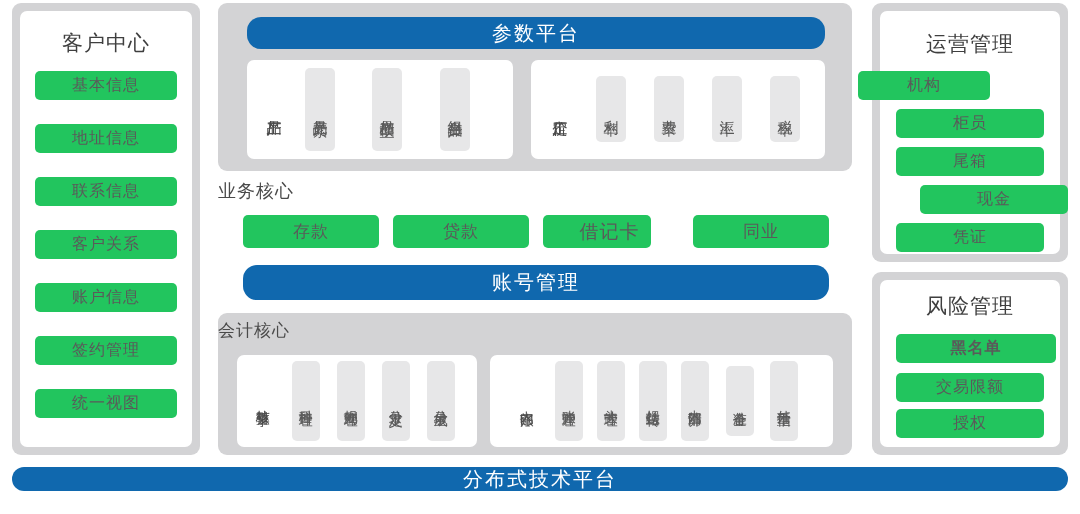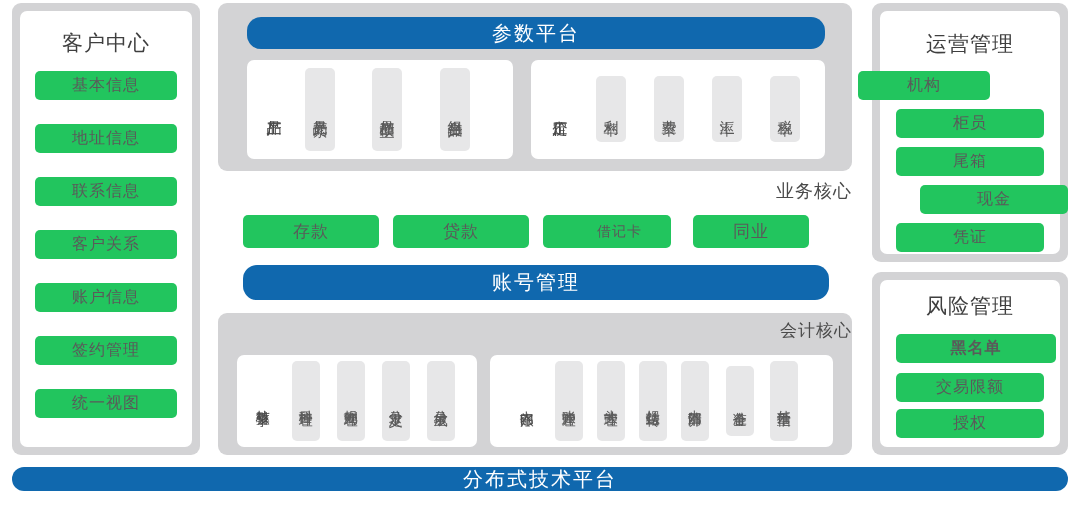--- a/index.html
+++ b/index.html
@@ -46,21 +46,21 @@
     font-size: 21px;
     line-height: 26px;
     letter-spacing: 1px;
     white-space: nowrap;
   }
 
   .section-title {
     position: absolute;
     left: 0;
     width: 100%;
-    text-align: right;
+    text-align: left;
     color: #4a4a4a;
     font-size: 18px;
     line-height: 22px;
     letter-spacing: 1px;
     white-space: nowrap;
   }
 
   
   .chip {
     position: absolute;
@@ -160,22 +160,22 @@
   <div class="vchip plain" style="left:545px; top:68px; width:30px; height:83px;">定价工厂</div>
   <div class="vchip" style="left:596px; top:76px; width:30px; height:66px;">利率</div>
   <div class="vchip" style="left:654px; top:76px; width:30px; height:66px;">费率</div>
   <div class="vchip" style="left:712px; top:76px; width:30px; height:66px;">汇率</div>
   <div class="vchip" style="left:770px; top:76px; width:30px; height:66px;">税率</div>
 
   <div class="section-title" style="left:218px; top:180px; width:634px;">业务核心</div>
 
   <div class="chip" style="left:393px; top:215px; width:136px; height:33px; font-size:17px;">贷款</div>
   <div class="chip" style="left:243px; top:215px; width:136px; height:33px; font-size:17px;">存款</div>
-  <div class="chip" style="left:543px; top:215px; width:128px; height:33px; font-size:14px;padding-left:25px;">借记卡</div>
-  <div class="chip" style="left:693px; top:215px; width:116px; height:33px; font-size:17px;">同业</div>
+  <div class="chip" style="left:543px; top:215px; width:108px; height:33px; font-size:19px;padding-left:25px;">借记卡</div>
+  <div class="chip" style="left:693px; top:215px; width:136px; height:33px; font-size:17px;">同业</div>
 
   <div class="blue-bar big" style="left:243px; top:265px; width:586px; height:35px;">账号管理</div>
 
   <div class="gray-panel" style="left:218px; top:313px; width:634px; height:142px;"></div>
 
   <div class="section-title" style="left:218px; top:320px; width:634px; font-size:17px;">会计核心</div>
 
   <div class="white-card" style="left:237px; top:355px; width:240px; height:92px;"></div>
   <div class="vchip plain" style="left:249px; top:361px; width:28px; height:80px; font-size:14px;">核算引擎</div>
   <div class="vchip" style="left:292px; top:361px; width:28px; height:80px; font-size:14px;">科目管理</div>

